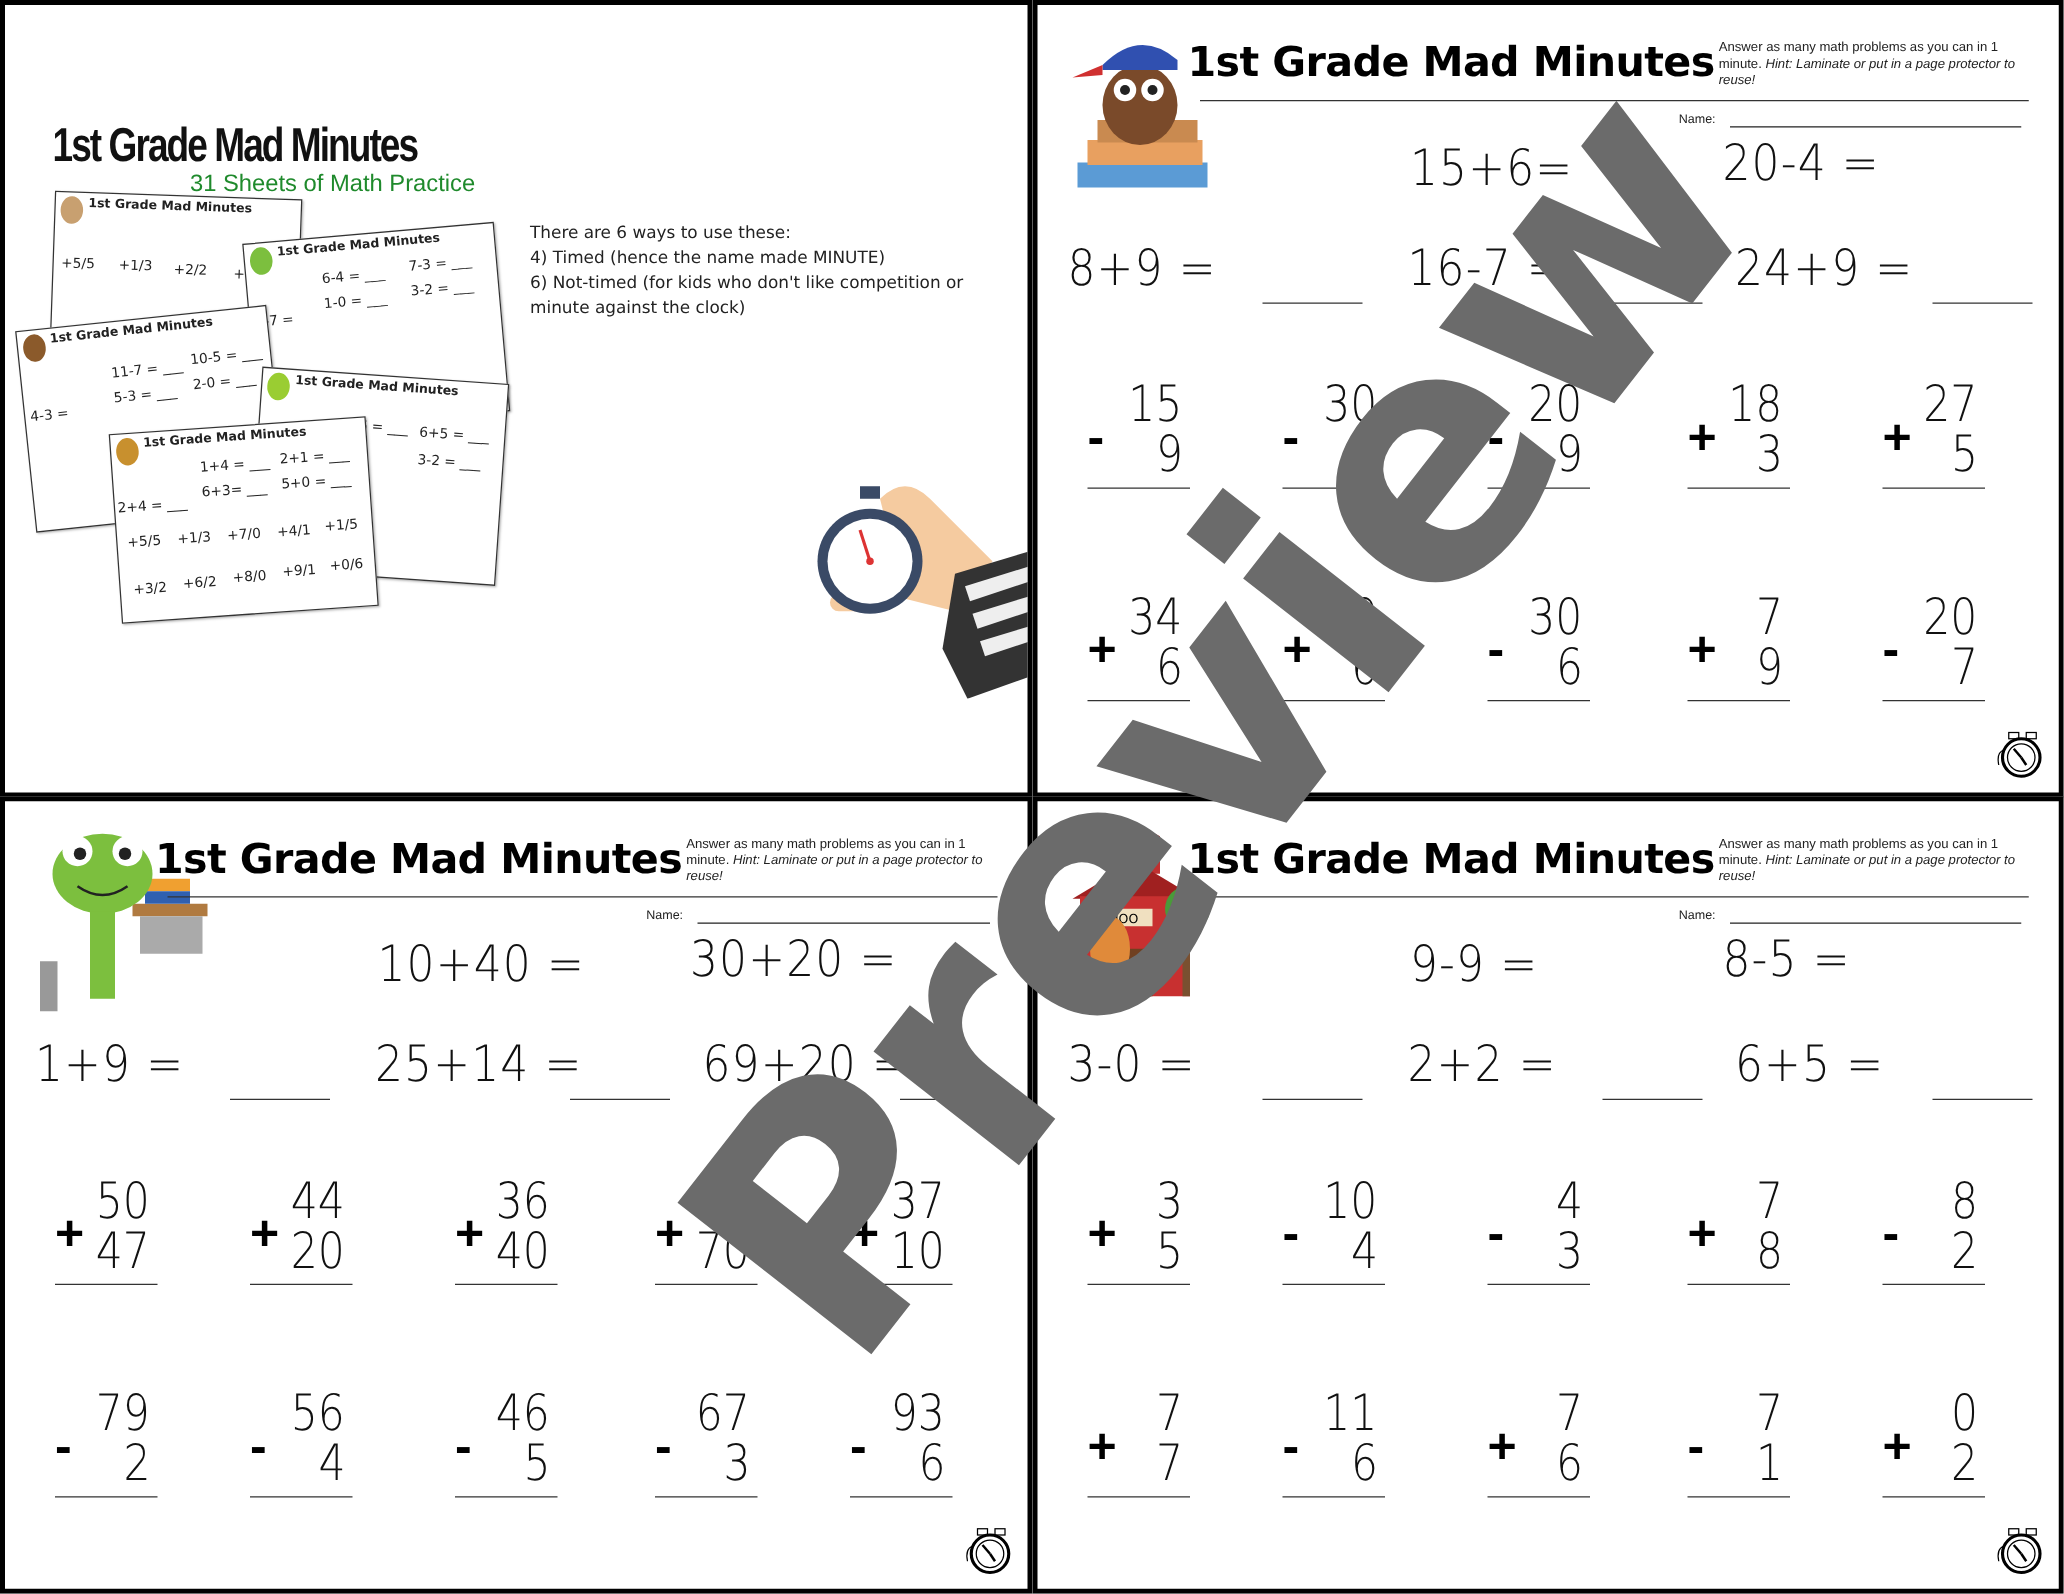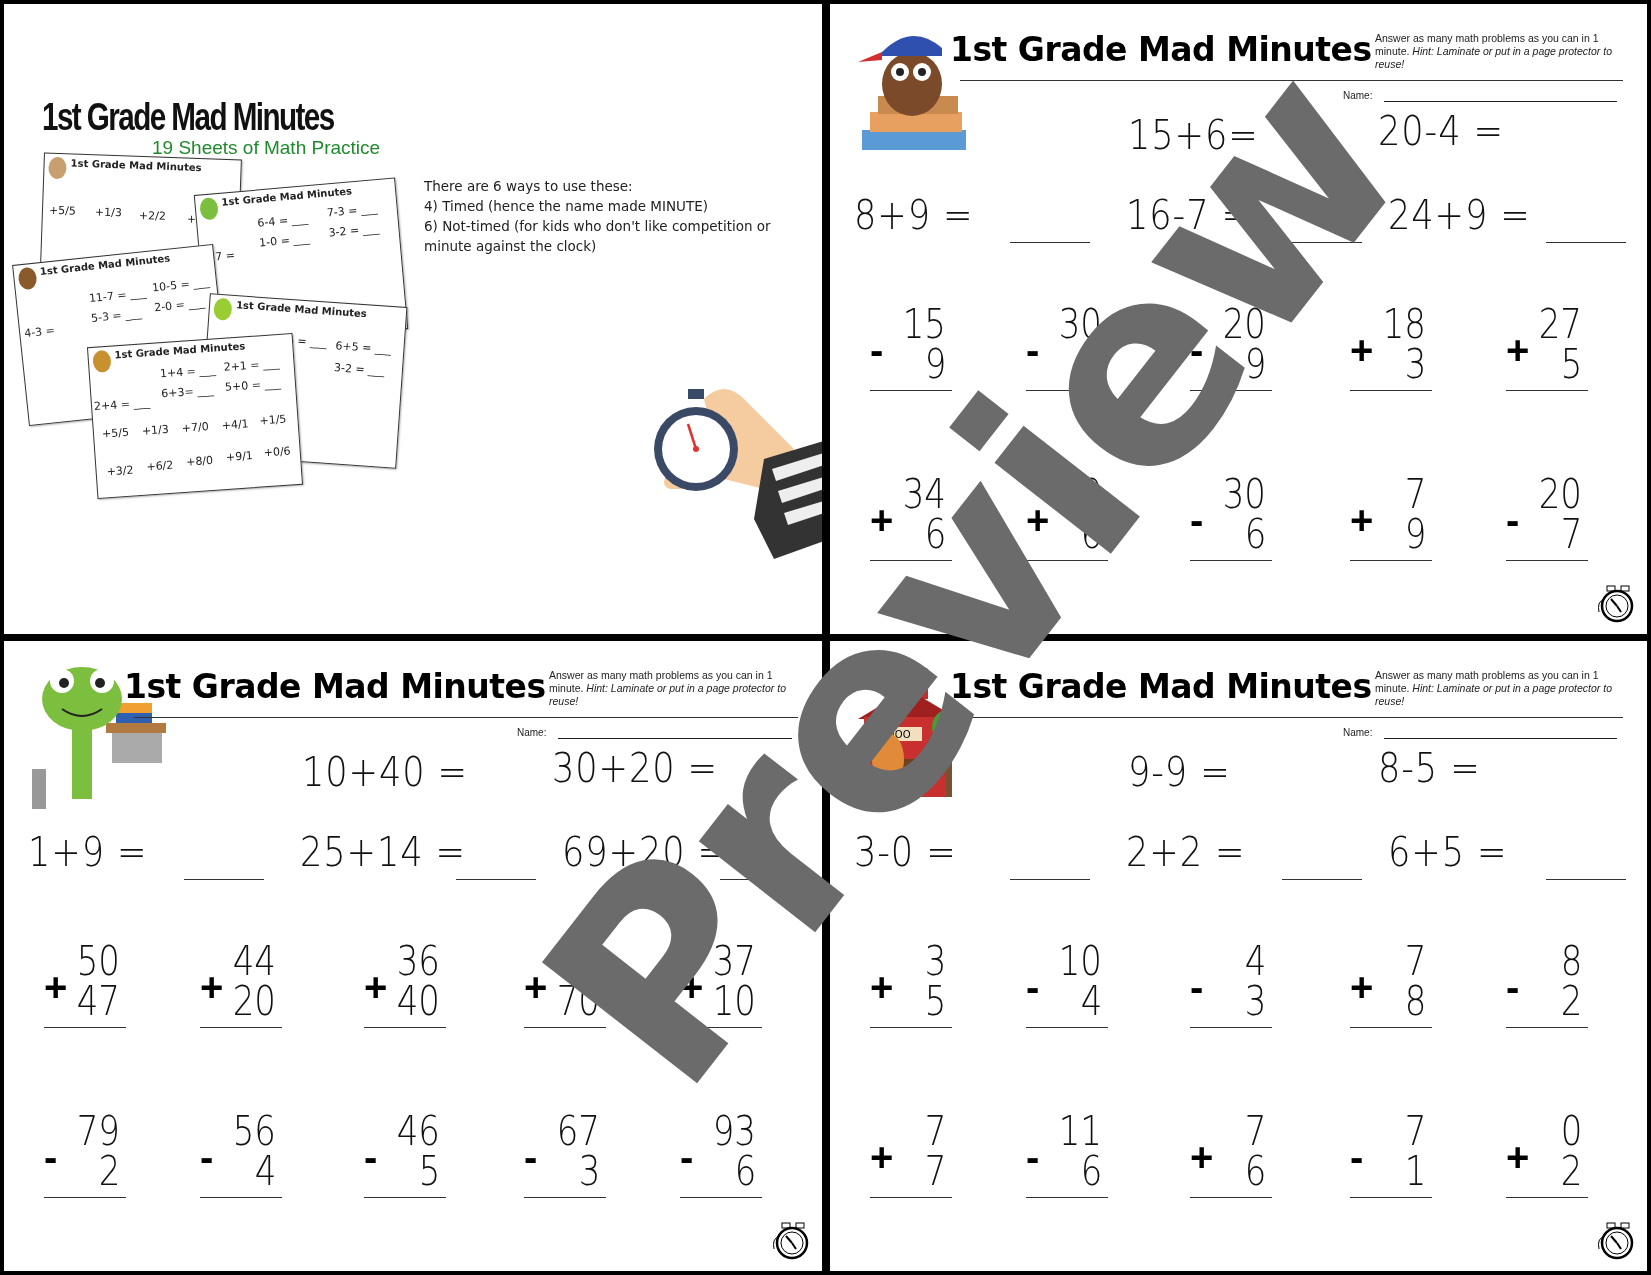--- a/index.html
+++ b/index.html
@@ -43,21 +43,21 @@
 
   .clock{position:absolute;right:8px;bottom:8px;width:44px;height:44px;}
 
   .watermark{position:absolute;left:380px;top:420px;font-family:"DejaVu Sans",sans-serif;font-weight:bold;font-size:270px;color:#6b6b6b;transform:rotate(-52deg);transform-origin:center center;white-space:nowrap;pointer-events:none;letter-spacing:-4px;}
 </style>
 </head>
 <body>
 
 <div class="panel" id="p-intro">
   <div class="intro-title">1st Grade Mad Minutes</div>
-  <div class="intro-sub">19 Sheets of Math Practice</div>
+  <div class="intro-sub">31 Sheets of Math Practice</div>
 
   <div>
     <div class="mini" style="left:38px;top:152px;width:196px;height:110px;transform:rotate(2deg);">
       <div class="mascot" style="background:#c8a070;"></div>
       <div class="mh">1st Grade Mad Minutes</div>
       <div class="mi" style="left:6px;top:50px;">+5/5</div>
       <div class="mi" style="left:52px;top:50px;">+1/3</div>
       <div class="mi" style="left:96px;top:52px;">+2/2</div>
       <div class="mi" style="left:144px;top:54px;">+4/1</div>
     </div>

